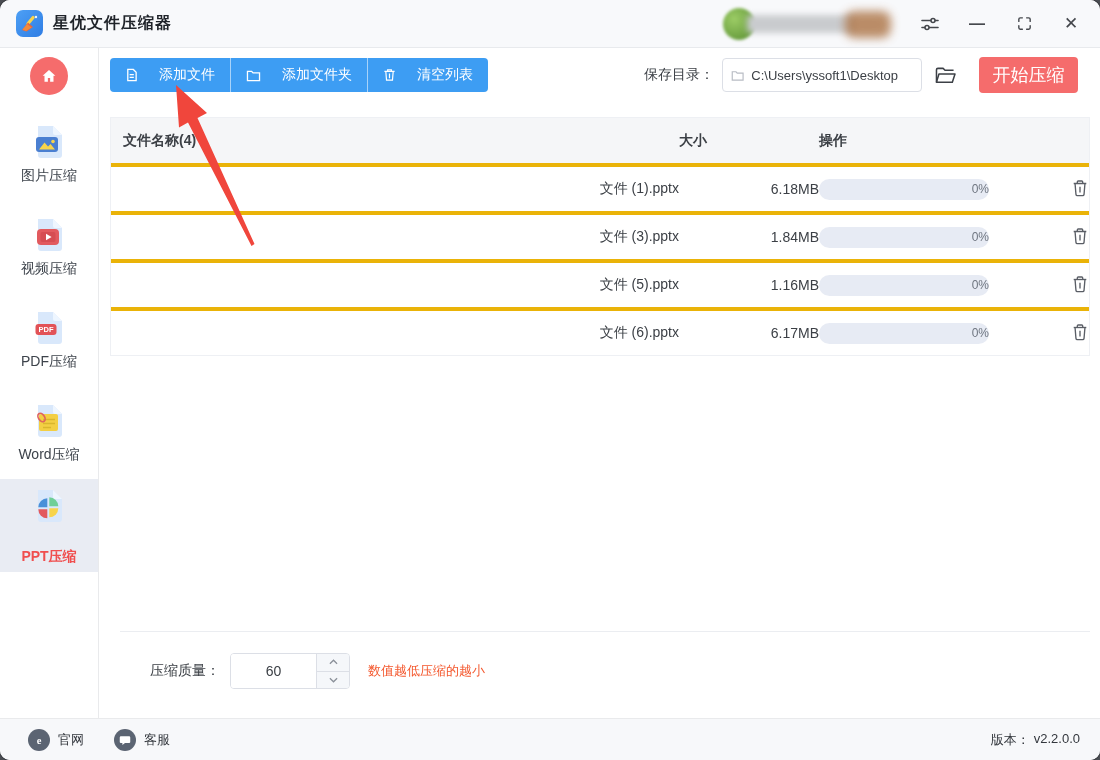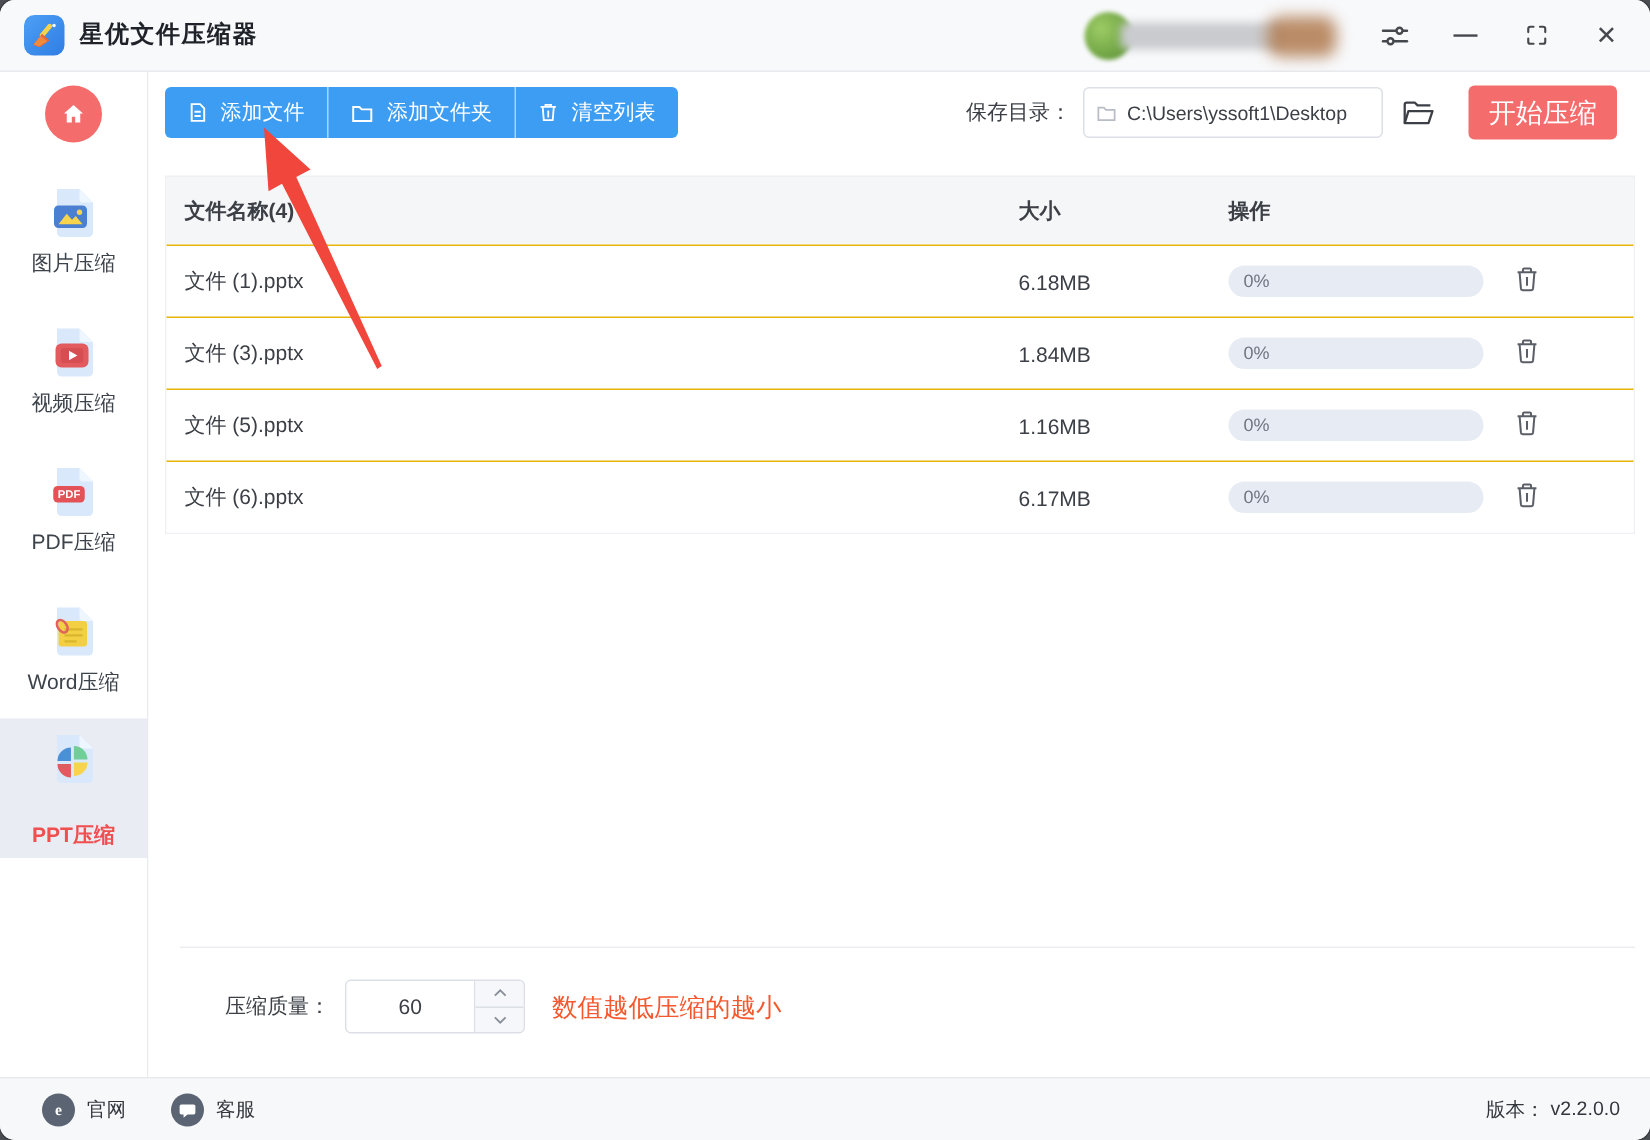--- a/index.html
+++ b/index.html
@@ -32,46 +32,46 @@
   .footer { position:absolute; left:0; right:0; bottom:0; height:42px; background:#f7f8fa; border-top:1px solid #e9eaec; display:flex; align-items:center; padding:0 20px 0 28px; }
   .foot-link { display:flex; align-items:center; gap:8px; margin-right:30px; cursor:pointer; }
   .foot-link .txt { font-size:13px; color:#33373d; }
   .foot-circle { width:22px; height:22px; border-radius:50%; background:#5b6472; display:flex; align-items:center; justify-content:center; color:#fff; }
   .version { margin-left:auto; font-size:13px; color:#33373d; display:flex; gap:4px; }
 
   
   .main { position:absolute; top:48px; left:99px; right:0; bottom:42px; background:#fff; }
 
   .btn-group { position:absolute; top:10px; left:11px; height:34px; display:flex; border-radius:4px; overflow:hidden; }
-  .blue-btn { background:#3d9df3; color:#fff; font-size:14px; display:flex; align-items:center; gap:9px; padding:0 15px; cursor:pointer; border-right:1px solid rgba(255,255,255,.55); }
+  .blue-btn { background:#3d9df3; color:#fff; font-size:14px; display:flex; align-items:center; gap:21px; padding:0 15px; cursor:pointer; border-right:1px solid rgba(255,255,255,.55); }
   .blue-btn:last-child { border-right:none; }
 
   .save-row { position:absolute; top:9px; right:22px; height:36px; display:flex; align-items:center; }
   .save-label { font-size:14px; color:#3c4046; margin-right:8px; }
   .dir-input { width:200px; height:34px; border:1px solid #dcdfe6; border-radius:4px; background:#fff; display:flex; align-items:center; padding:0 8px; gap:7px; }
   .dir-input input { border:none; outline:none; width:100%; font-size:13px; color:#3c4046; font-family:"Liberation Sans","DejaVu Sans",sans-serif; background:transparent; }
   .browse { margin:0 22px 0 12px; cursor:pointer; display:flex; }
   .start-btn { width:99px; height:36px; background:#f56c6c; border:none; border-radius:4px; color:#fff; font-size:18px; cursor:pointer; font-family:inherit; }
 
   .table { position:absolute; left:11px; top:69px; width:980px; border:1px solid #eef0f4; }
   .t-head { display:grid; grid-template-columns:1fr 140px 190px 80px; height:45px; align-items:center; background:#f5f6f8; font-size:14px; font-weight:700; color:#3c4046; }
-  .t-row { display:grid; grid-template-columns:1fr 140px 190px 80px; height:48px; align-items:center; background:#fff; border-top:1px solid #eab308; font-size:14px; color:#3c4046; }
+  .t-row { display:grid; grid-template-columns:1fr 140px 190px 80px; height:48px; align-items:center; background:#fff; border-top:4px solid #eab308; font-size:14px; color:#3c4046;text-align:right; }
   .cell-name { padding-left:12px; }
   .pill { width:170px; height:21px; border-radius:11px; background:#e7ebf4; font-size:12px; color:#6f7680; line-height:21px; padding-left:10px; }
   .trash { width:18px; height:18px; color:#5a5e66; cursor:pointer; }
 
   .divider { position:absolute; left:21px; right:10px; top:583px; height:1px; background:#ebedf1; }
   .quality { position:absolute; left:28px; top:605px; height:36px; display:flex; align-items:center;margin-left:23px; }
   .q-label { font-size:14px; color:#3c4046; margin-right:10px; }
   .num-box { display:flex; height:36px; border:1px solid #dcdfe6; border-radius:4px; overflow:hidden; }
   .num-box input { width:85px; border:none; outline:none; text-align:center; font-size:14px; color:#3c4046; font-family:inherit; }
   .stepper { width:33px; border-left:1px solid #dcdfe6; display:flex; flex-direction:column; }
   .step { flex:1; background:#f5f7fa; display:flex; align-items:center; justify-content:center; color:#8a9099; cursor:pointer; }
   .step.up { border-bottom:1px solid #dcdfe6; }
-  .q-hint { margin-left:18px; font-size:17px; color:#f4582e; }
+  .q-hint { margin-left:18px; font-size:13px; color:#f4582e; }
 
   .arrow-overlay { position:absolute; inset:0; pointer-events:none; z-index:50; }
 </style>
 </head>
 <body>
 
 <div class="window">
 
   <div class="titlebar">
     <div class="app-icon">

